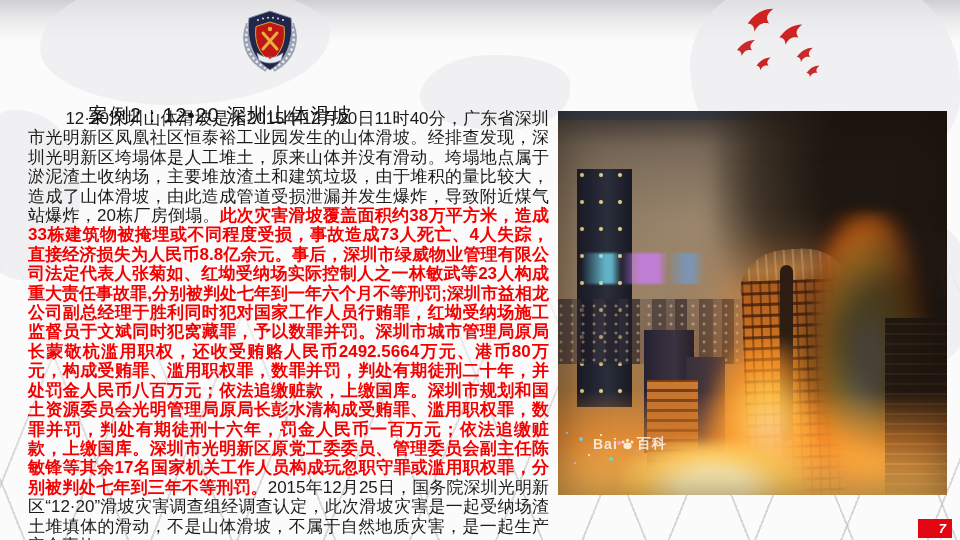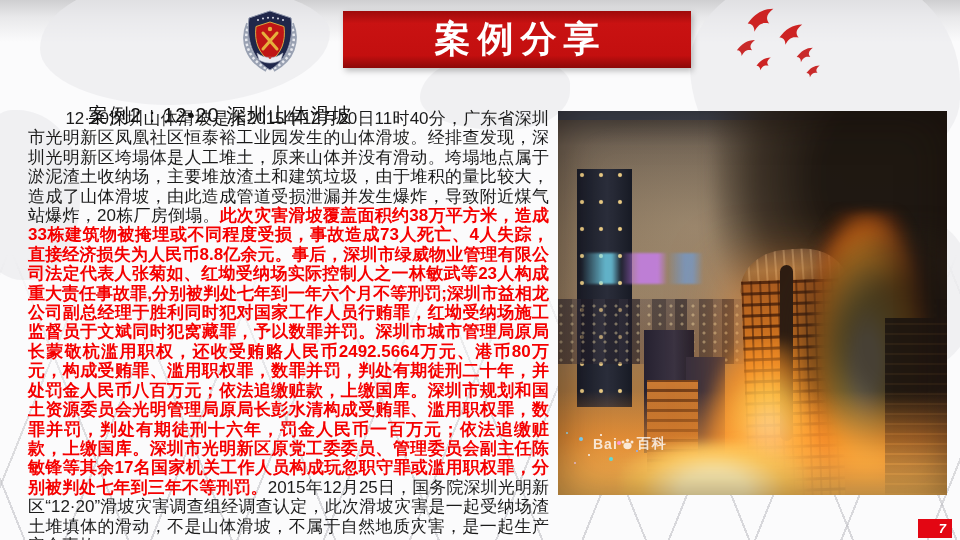--- a/index.html
+++ b/index.html
@@ -124,23 +124,20 @@
         <circle cx="46" cy="12" r="1"></circle>
     </g>
     <path d="M33 14 L47 18.5 C49 34 44 46 33 53 C22 46 17 34 19 18.5 Z" fill="#c01616" stroke="#d9aa45" stroke-width="1"></path>
     <line x1="26" y1="25" x2="40" y2="41" stroke="#e6b13c" stroke-width="3" stroke-linecap="round"></line>
     <line x1="40" y1="25" x2="26" y2="41" stroke="#e6b13c" stroke-width="3" stroke-linecap="round"></line>
     <circle cx="33" cy="21" r="2.2" fill="#e6b13c"></circle>
     <path d="M20 45 C28 51 38 51 46 45 L44 52 C37 56 29 56 22 52 Z" fill="#e9ebf2" stroke="#aab0bf" stroke-width=".6"></path>
     <circle cx="33" cy="49.5" r="1.4" fill="#c5352c"></circle>
   </svg>
 
-  <div class="title-box">
-    <span class="t">案例分享</span>
-  </div>
 
   <svg class="birds" viewBox="0 0 118 82">
     <defs>
       <path id="bird" d="M2 13 C7 6 13 2 21 2 C16 6 15 9 18 13 C13 12 10 13 7 19 C7 15 5 13 2 13 Z"></path>
     </defs>
     <use href="#bird" fill="#cd2323" transform="translate(30,0) scale(1.35)"></use>
     <use href="#bird" fill="#cd2323" transform="translate(62,16) scale(1.2)"></use>
     <use href="#bird" fill="#c92a2a" transform="translate(20,32) scale(0.95)"></use>
     <use href="#bird" fill="#c92a2a" transform="translate(80,40) scale(0.85)"></use>
     <use href="#bird" fill="#cd2323" transform="translate(40,50) scale(0.75)"></use>

